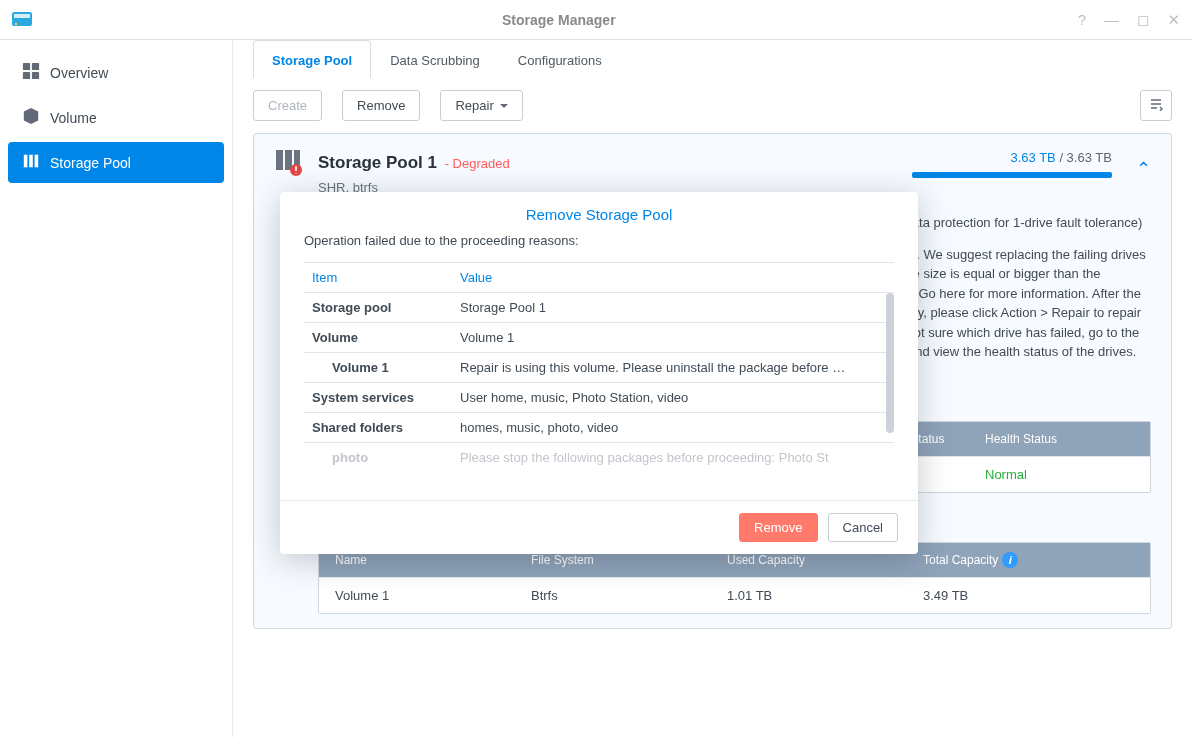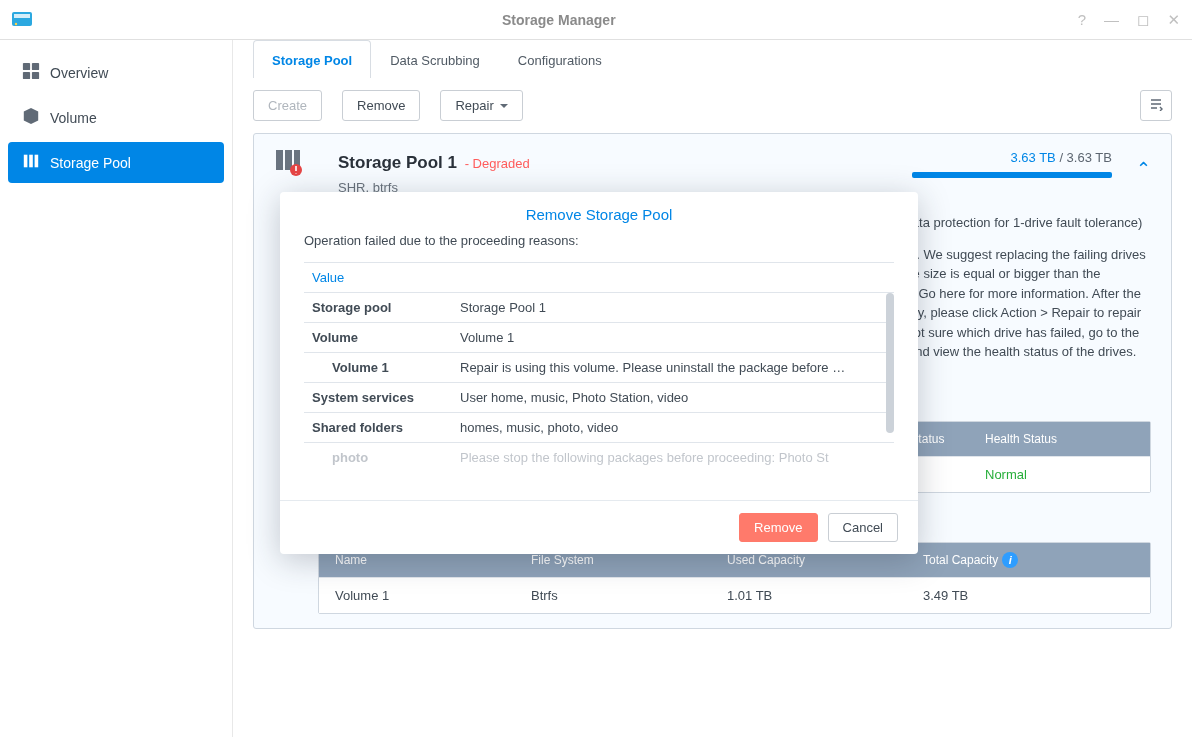--- a/index.html
+++ b/index.html
@@ -30,21 +30,21 @@
     .btn:disabled { color: #b0b6bd; cursor: default; }
     .btn-dropdown::after { content: ""; display: inline-block; border: 4px solid transparent; border-top-color: #606a76; margin-left: 6px; vertical-align: middle; margin-top: 2px; }
     .toolbar-spacer { flex: 1; }
     .btn-icon { padding: 6px 8px; }
     
     .content { flex: 1; overflow-y: auto; }
     
     .pool-panel { margin: 0 20px 20px; border: 1px solid #cfd7e0; background: #f7fbff; border-radius: 3px; padding: 14px 20px; }
     .pool-header { display: flex; gap: 14px; }
     .pool-icon-wrap { width: 30px; }
-    .pool-main-info { flex: 1; margin-left: 20px; }
+    .pool-main-info { flex: 1; }
     .pool-title-row { display: flex; align-items: center; justify-content: space-between; }
     .pool-title { font-size: 17px; font-weight: 700; color: #2a313a; }
     .pool-status { color: #ff5c5c; font-size: 13px; margin-left: 4px; font-weight: 500; }
     .pool-subtitle { color: #69727c; font-size: 13px; margin-top: 2px; }
     .pool-capacity { text-align: right; }
     .cap-used { color: #0086e6; font-size: 13px; }
     .cap-total { color: #5c6570; font-size: 13px; }
     .cap-bar { width: 200px; height: 6px; background: #d1dbe6; margin-top: 6px; border-radius: 2px; overflow: hidden; }
     .cap-bar-fill { height: 100%; background: #0086e6; }
     .chevron { color: #0086e6; margin-left: 24px; cursor: pointer; font-size: 18px; line-height: 1; }
@@ -226,20 +226,21 @@
     </div>
   </div>
 </div>
 
 <div class="dialog">
   <div class="dialog-title">Remove Storage Pool</div>
   <div class="dialog-body">
     <div class="dialog-msg">Operation failed due to the proceeding reasons:</div>
     <div class="err-table">
       <div class="err-header">
+        <div class="err-col1">Item</div>
         <div class="err-col2">Value</div>
       </div>
       <div class="err-row">
           <div class="err-col1">Storage pool</div>
           <div class="err-col2">Storage Pool 1</div>
         </div>
       <div class="err-row">
           <div class="err-col1">Volume</div>
           <div class="err-col2">Volume 1</div>
         </div>

